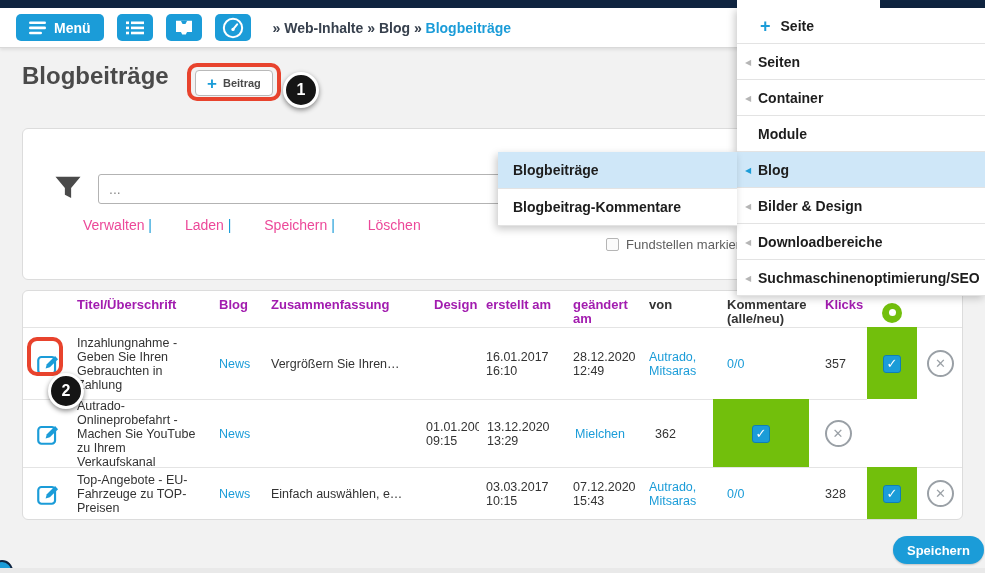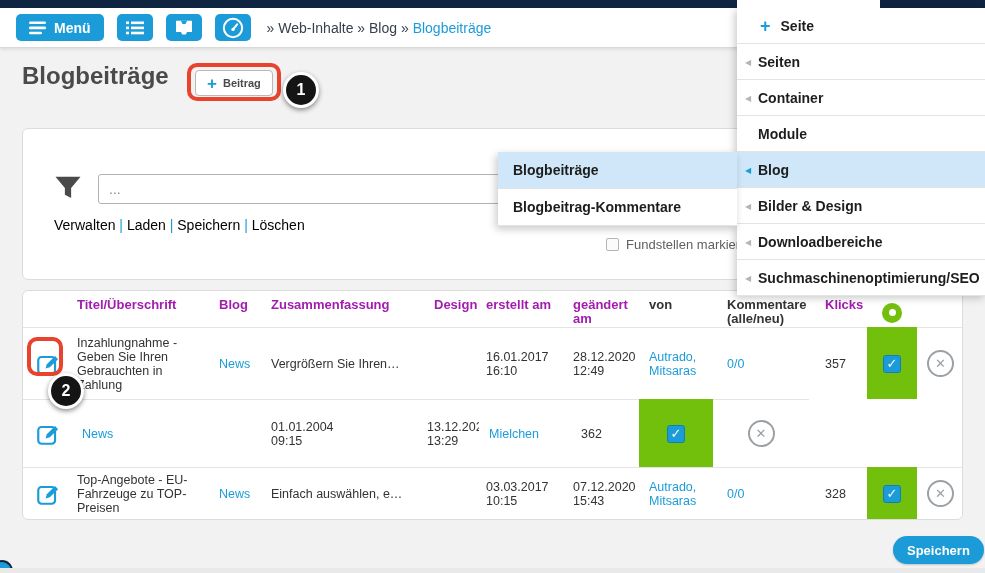--- a/index.html
+++ b/index.html
@@ -13,21 +13,21 @@
 
   
   #toolbar { position:absolute; left:0; top:8px; width:985px; height:40px; background:#ffffff;
              border-bottom:1px solid #d9d9d9; box-shadow:0 2px 3px rgba(0,0,0,.08);
              display:flex; align-items:center; z-index:10; }
   .tb-btn { background:#1b9cd8; border-radius:5px; height:27px; display:flex; align-items:center;
             justify-content:center; cursor:pointer; }
   #menu-btn { margin-left:16px; padding:0 13px; gap:8px; }
   #menu-btn span { color:#fff; font-weight:bold; font-size:14px; }
   .tb-icon-btn { width:36px; margin-left:13px; }
-  #breadcrumb { margin-left:16px; font-size:14px; font-weight:normal; color:#37404d; }
+  #breadcrumb { margin-left:22px; font-size:14px; font-weight:bold; color:#37404d; }
   #breadcrumb .bc-current { color:#1b9cd8; }
 
   
   #page-title { position:absolute; left:22px; top:62px; font-size:24px; font-weight:bold; color:#4a4a4a; z-index:5; }
   #add-btn { position:absolute; left:195px; top:70px; height:26px; background:#fff; border:1px solid #b9b9b9;
              border-radius:4px; display:flex; align-items:center; padding:0 11px; gap:6px; z-index:5; cursor:pointer; }
   #add-btn .plus { color:#1b9cd8; font-weight:bold; font-size:17px; line-height:1; }
   #add-btn .lbl { color:#4a4a4a; font-weight:bold; font-size:11px; }
 
   
@@ -41,21 +41,21 @@
   #ann-badge-2 { left:48px; top:373px; }
 
   
   #filter-panel { position:absolute; left:22px; top:128px; width:941px; height:152px; background:#fff;
                   border:1px solid #dcdcdc; border-radius:6px; z-index:4; }
   #funnel { position:absolute; left:30px; top:44px; }
   #filter-input { position:absolute; left:75px; top:45px; width:846px; height:30px; border:1px solid #b3b3b3;
                   border-radius:3px; padding:0 10px; font-size:14px; color:#333; font-family:inherit; }
   #filter-input::placeholder { color:#8a8a8a; }
   #filter-links { position:absolute; left:31px; top:88px; font-size:14px; color:#1b9cd8; }
-  #filter-links a { color:#000000; text-decoration:none; cursor:pointer; }
+  #filter-links a { color:#ec4899; text-decoration:none; cursor:pointer;margin-left:29px; }
   #find-row { position:absolute; left:583px; top:108px; display:flex; align-items:center; gap:7px; }
   #find-checkbox { width:13px; height:13px; border:1px solid #b5b5b5; background:#fbfbfb; border-radius:2px; cursor:pointer; }
   #find-label { font-size:13px; color:#5f5f5f; white-space:nowrap; }
 
   
   #table-panel { position:absolute; left:22px; top:290px; width:941px; background:#fff;
                  border:1px solid #dcdcdc; border-radius:6px; overflow:hidden; z-index:4; }
   .trow { display:grid; grid-template-columns:50px 137px 54px 155px 60px 86px 74px 74px 96px 58px 50px 47px; }
   .cell { display:flex; flex-direction:column; justify-content:center; font-size:12.5px; line-height:14px;
           color:#333; overflow:hidden; }
@@ -233,20 +233,21 @@
       </div>
     </div>
 
     <div class="trow body-row r2">
       <div class="cell c-edit">
         <svg width="26" height="26" viewBox="0 0 24 24">
           <rect x="3" y="5.5" width="15.5" height="15.5" rx="3" fill="none" stroke="#1b9cd8" stroke-width="2"></rect>
           <path d="M9.8 16.2l1.1-3.9 7.6-7.6 2.8 2.8-7.6 7.6z" fill="#1b9cd8"></path>
         </svg>
       </div>
+      <div class="cell c-title">Autrado-Onlineprobefahrt - Machen Sie YouTube zu Ihrem Verkaufskanal</div>
       <div class="cell c-blog link-blue">News</div>
       <div class="cell c-design"></div>
       <div class="cell c-created">
         <div>01.01.2004</div>
         <div>09:15</div>
       </div>
       <div class="cell c-modified">
         <div>13.12.2020</div>
         <div>13:29</div>
       </div>

